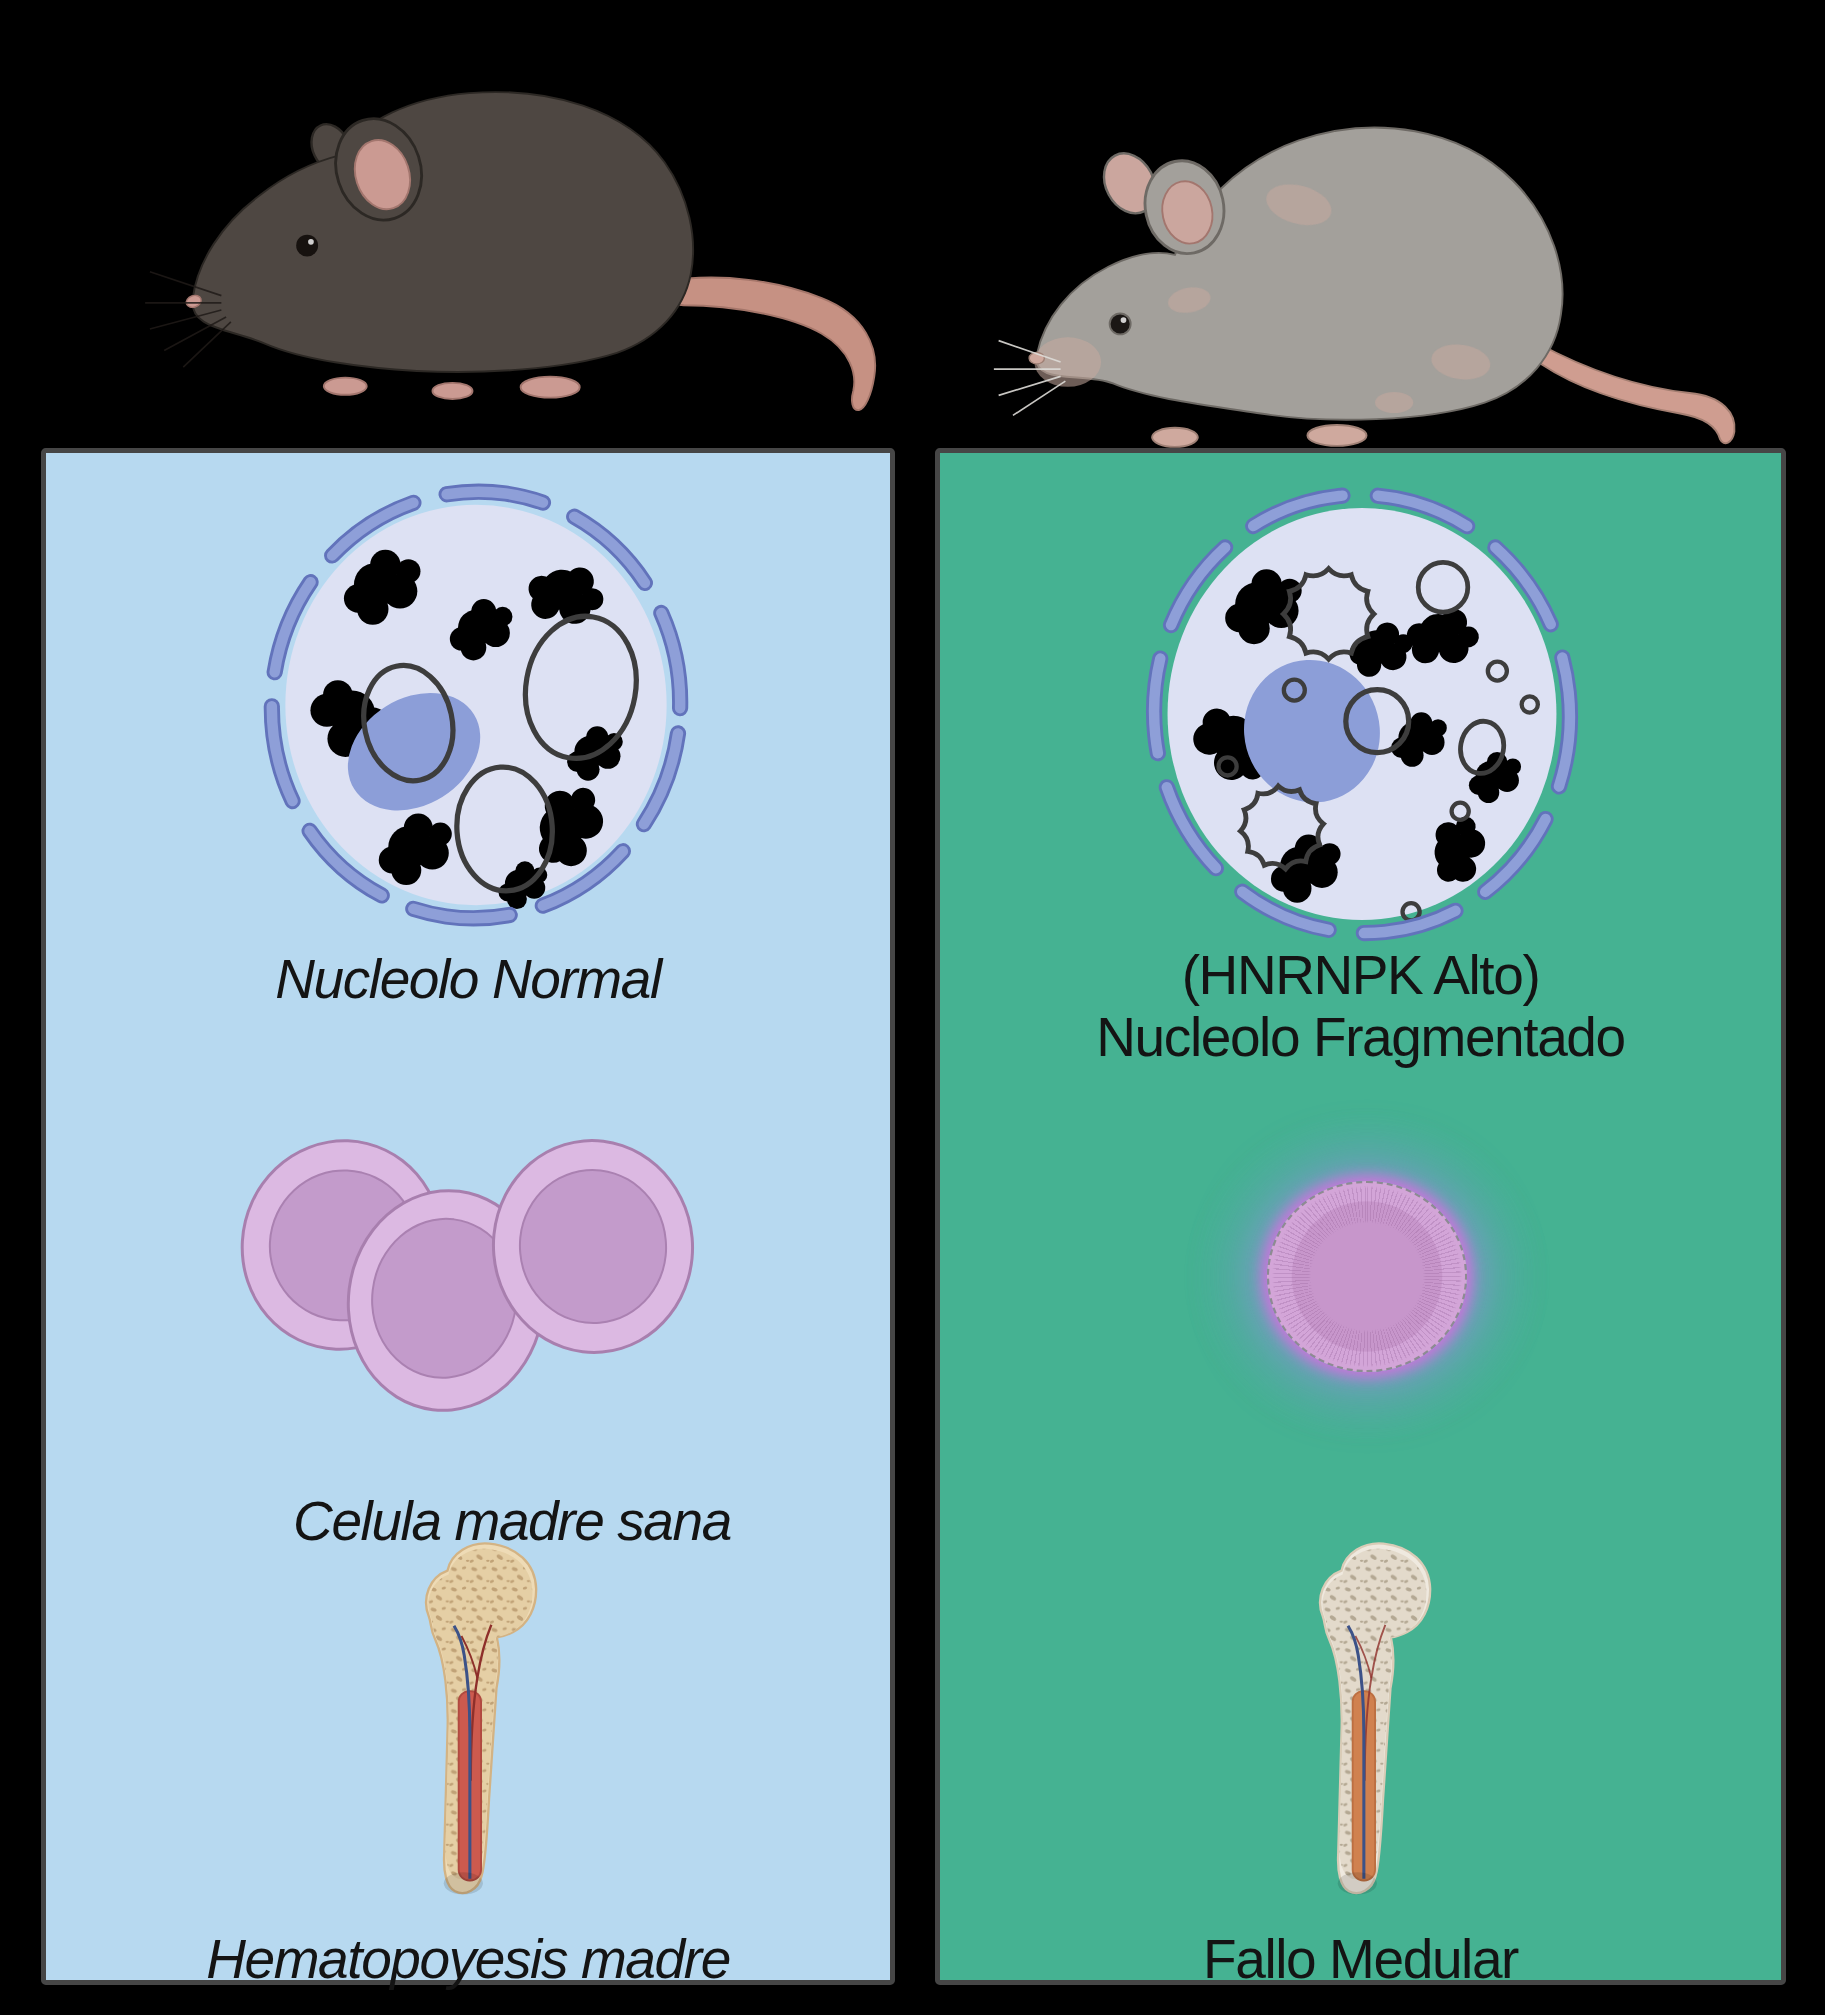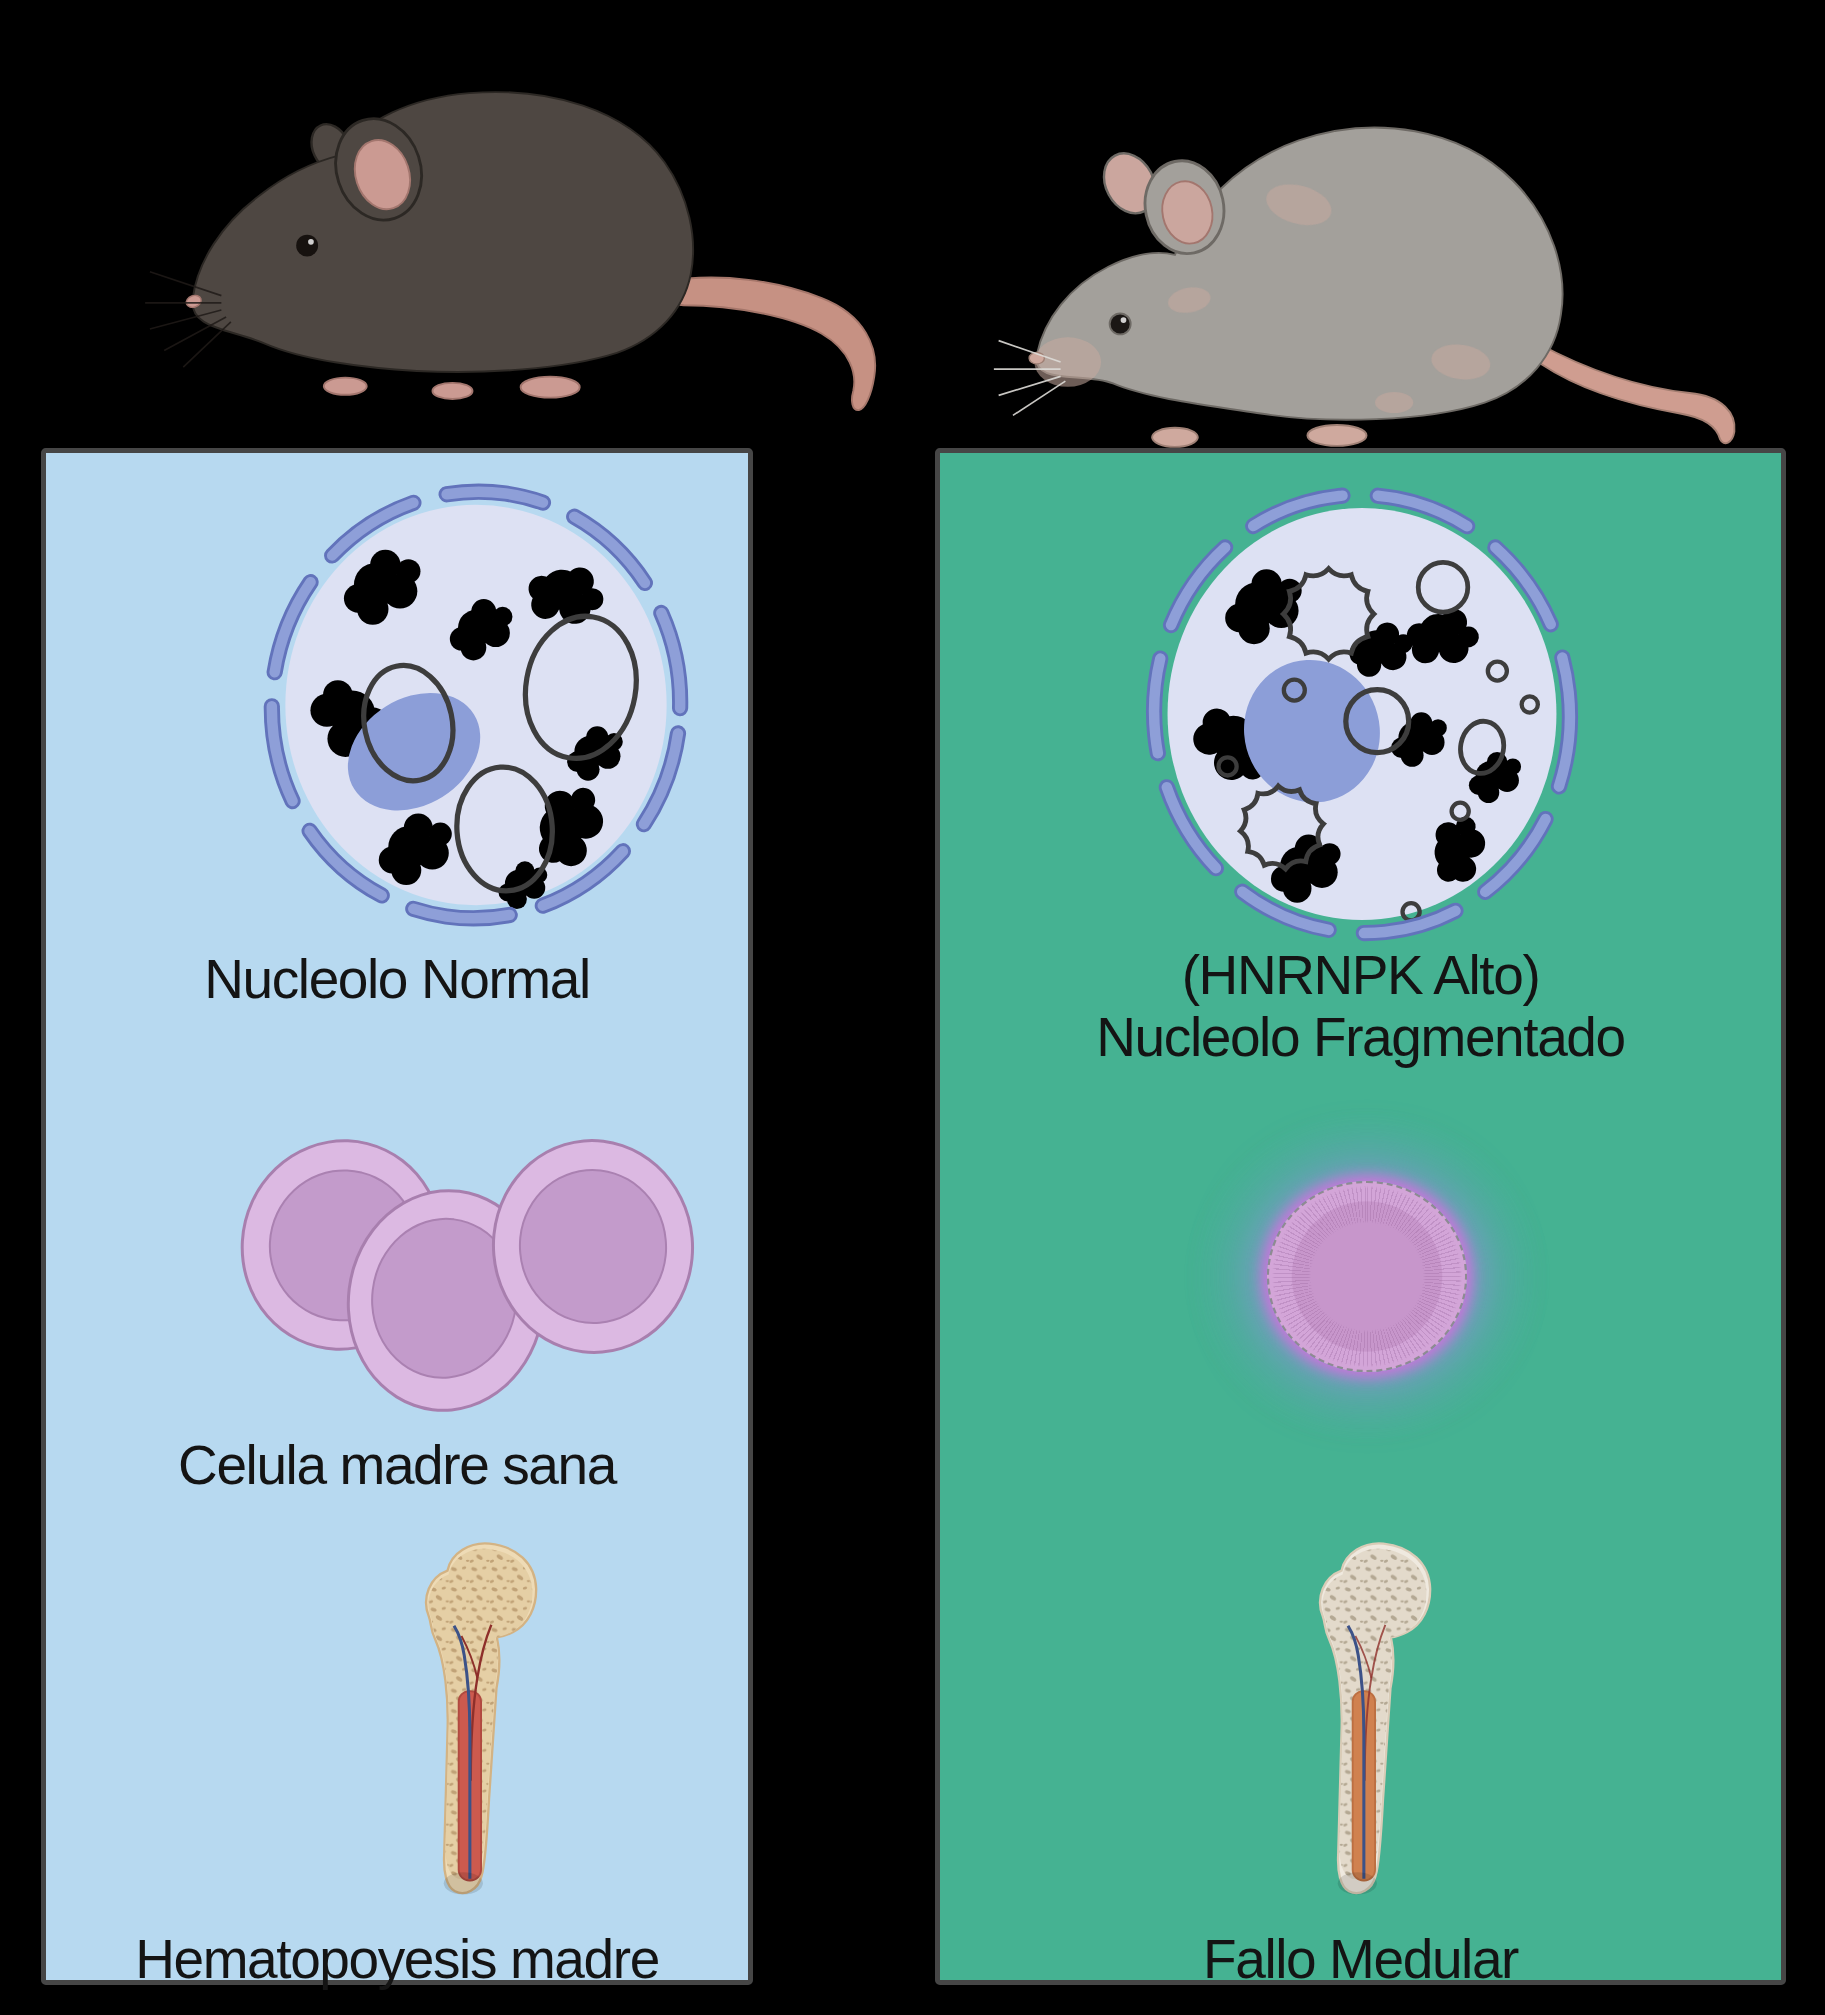--- a/index.html
+++ b/index.html
@@ -6,21 +6,21 @@
   body{
     width:1825px;height:2015px;position:relative;overflow:hidden;
     background:var(--canvas_bg,#000);
     font-family:"Liberation Sans", sans-serif;
   }
   .abs{position:absolute;}
   .panel{
     position:absolute;top:448px;height:1537px;box-sizing:border-box;
     border:5.7px solid var(--panel_border,#464646);border-radius:4.8px;
   }
-  .panel-left{left:41px;width:712px;background:var(--panel_left_bg,#b7d9f0);}
+  .panel-left{left:41px;width:854px;background:var(--panel_left_bg,#b7d9f0);font-style:italic;}
   .panel-right{left:935px;width:851px;background:var(--panel_right_bg,#45b292);}
   .lbl{
     position:absolute;left:0;width:100%;text-align:center;
     font-size:55px;line-height:1.12;letter-spacing:-1.4px;
     color:var(--label_text,#141414);
   }
   svg{display:block;overflow:visible;}
   .env-edge{fill:none;stroke:var(--envelope_edge,#6273bb);stroke-width:34;stroke-linecap:round;}
   .env-fill{fill:none;stroke:var(--envelope_fill,#8e9fd8);stroke-width:22;stroke-linecap:round;}
   .frag{fill:none;stroke:var(--outline_dark,#3d3d3d);}
@@ -171,21 +171,21 @@
       <div class="inner" style="left:13%;top:13%;"></div>
     </div>
     <div class="cell" style="left:301px;top:736px;width:198px;height:223px;transform:rotate(7deg);z-index:2;">
       <div class="inner"></div>
     </div>
     <div class="cell" style="left:446px;top:686px;width:202px;height:215px;transform:rotate(-5deg);z-index:3;">
       <div class="inner" style="left:12%;top:13%;"></div>
     </div>
   </div>
 
-  <div class="lbl" style="top:982px;z-index:4;">Celula madre sana</div>
+  <div class="lbl" style="top:1038px;z-index:4;padding-left:44px;">Celula madre sana</div>
 
   <svg class="abs" style="left:338px;top:1085px;" width="168" height="364" viewBox="0 0 360 780">
     <defs>
       <pattern id="spkL" width="46" height="46" patternUnits="userSpaceOnUse">
         <g fill="var(--boneL_speckle)" opacity="0.85">
           <ellipse cx="10" cy="12" rx="7" ry="4" transform="rotate(20 10 12)"></ellipse>
           <ellipse cx="33" cy="9" rx="5" ry="3" transform="rotate(-15 33 9)"></ellipse>
           <ellipse cx="22" cy="31" rx="8" ry="4.5" transform="rotate(35 22 31)"></ellipse>
           <ellipse cx="41" cy="39" rx="4" ry="2.5"></ellipse>
           <ellipse cx="4" cy="40" rx="5" ry="3" transform="rotate(-25 4 40)"></ellipse>

